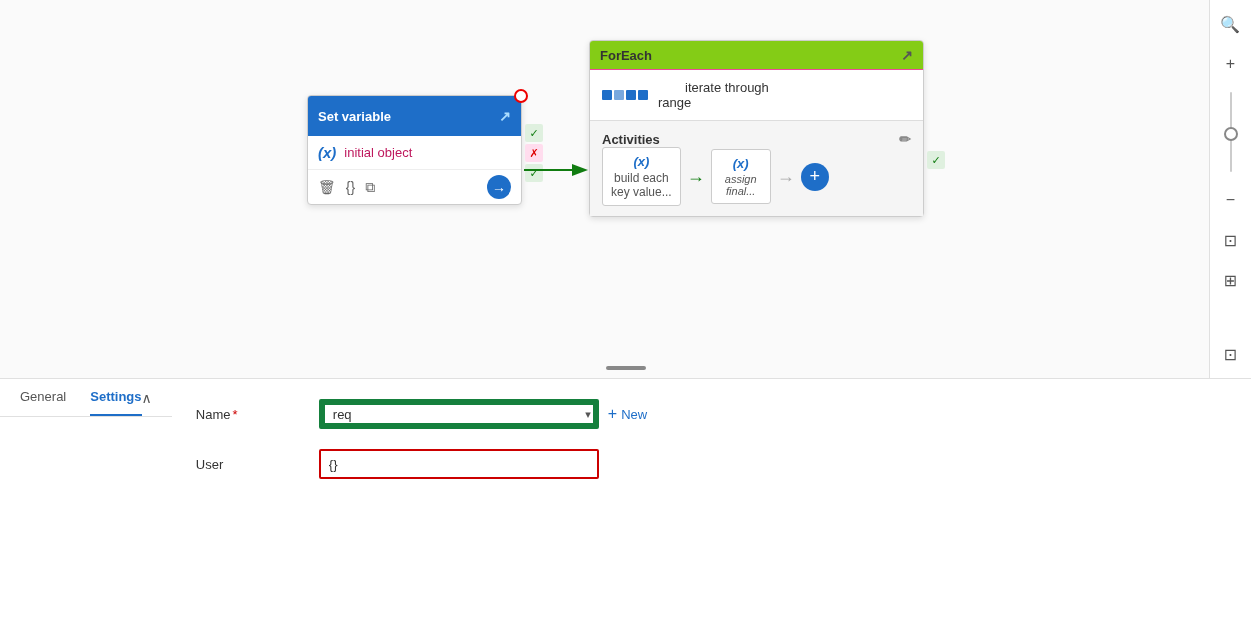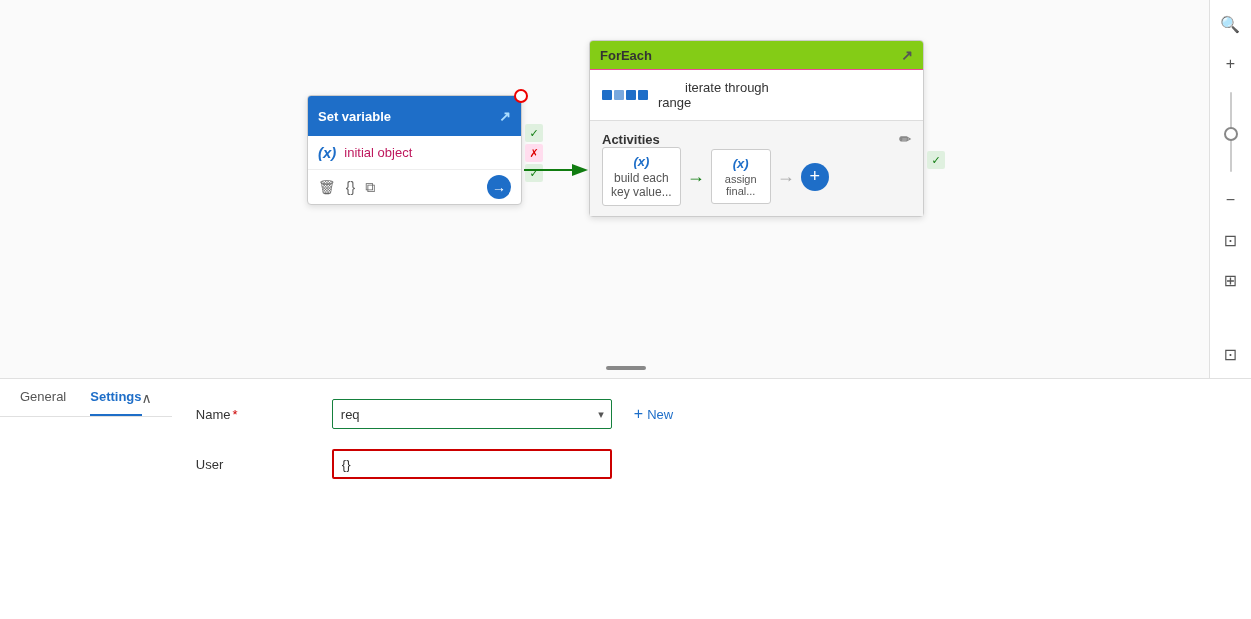--- a/index.html
+++ b/index.html
@@ -351,38 +351,38 @@
     
     .form-area {
       padding: 20px 24px;
       display: flex;
       flex-direction: column;
       gap: 20px;
     }
     .form-row {
       display: flex;
       align-items: center;
-      gap: 16px;
+      gap: 3px;
     }
     .form-label {
       width: 120px;
       font-size: 13px;
       color: #333;
       flex-shrink: 0;
     }
     .required-star { color: #c00; margin-left: 2px; }
 
     .form-select-wrapper {
       position: relative;
       width: 280px;
     }
     .form-select {
       width: 100%;
       height: 30px;
-      border: 1px solid #15803d;
+      border: 6px solid #15803d;
       border-radius: 2px;
       padding: 0 28px 0 8px;
       font-size: 13px;
       color: #333;
       appearance: none;
       background: #fff;
       cursor: pointer;
     }
     .select-chevron {
       position: absolute;
@@ -489,21 +489,21 @@
       </div>
       <div class="activities-row">
         <div class="activity-node">
           <span class="act-var-icon">(x)</span>
           <span style="font-size:12px;color:#555;white-space:pre;text-align:center;">build each
 key value...</span>
         </div>
         <span class="green-arrow">→</span>
         <div class="activity-node">
           <span class="act-var-icon">(x)</span>
-          <span style="font-size:11px;color:#555;white-space:pre;text-align:center;">assign
+          <span style="font-size:11px;color:#555;white-space:pre;text-align:center;font-style:italic;">assign
 final...</span>
         </div>
         <span class="gray-arrow">→</span>
         <button class="add-circle">+</button>
       </div>
     </div>
 
     <div class="fe-check">✓</div>
   </div>
 

